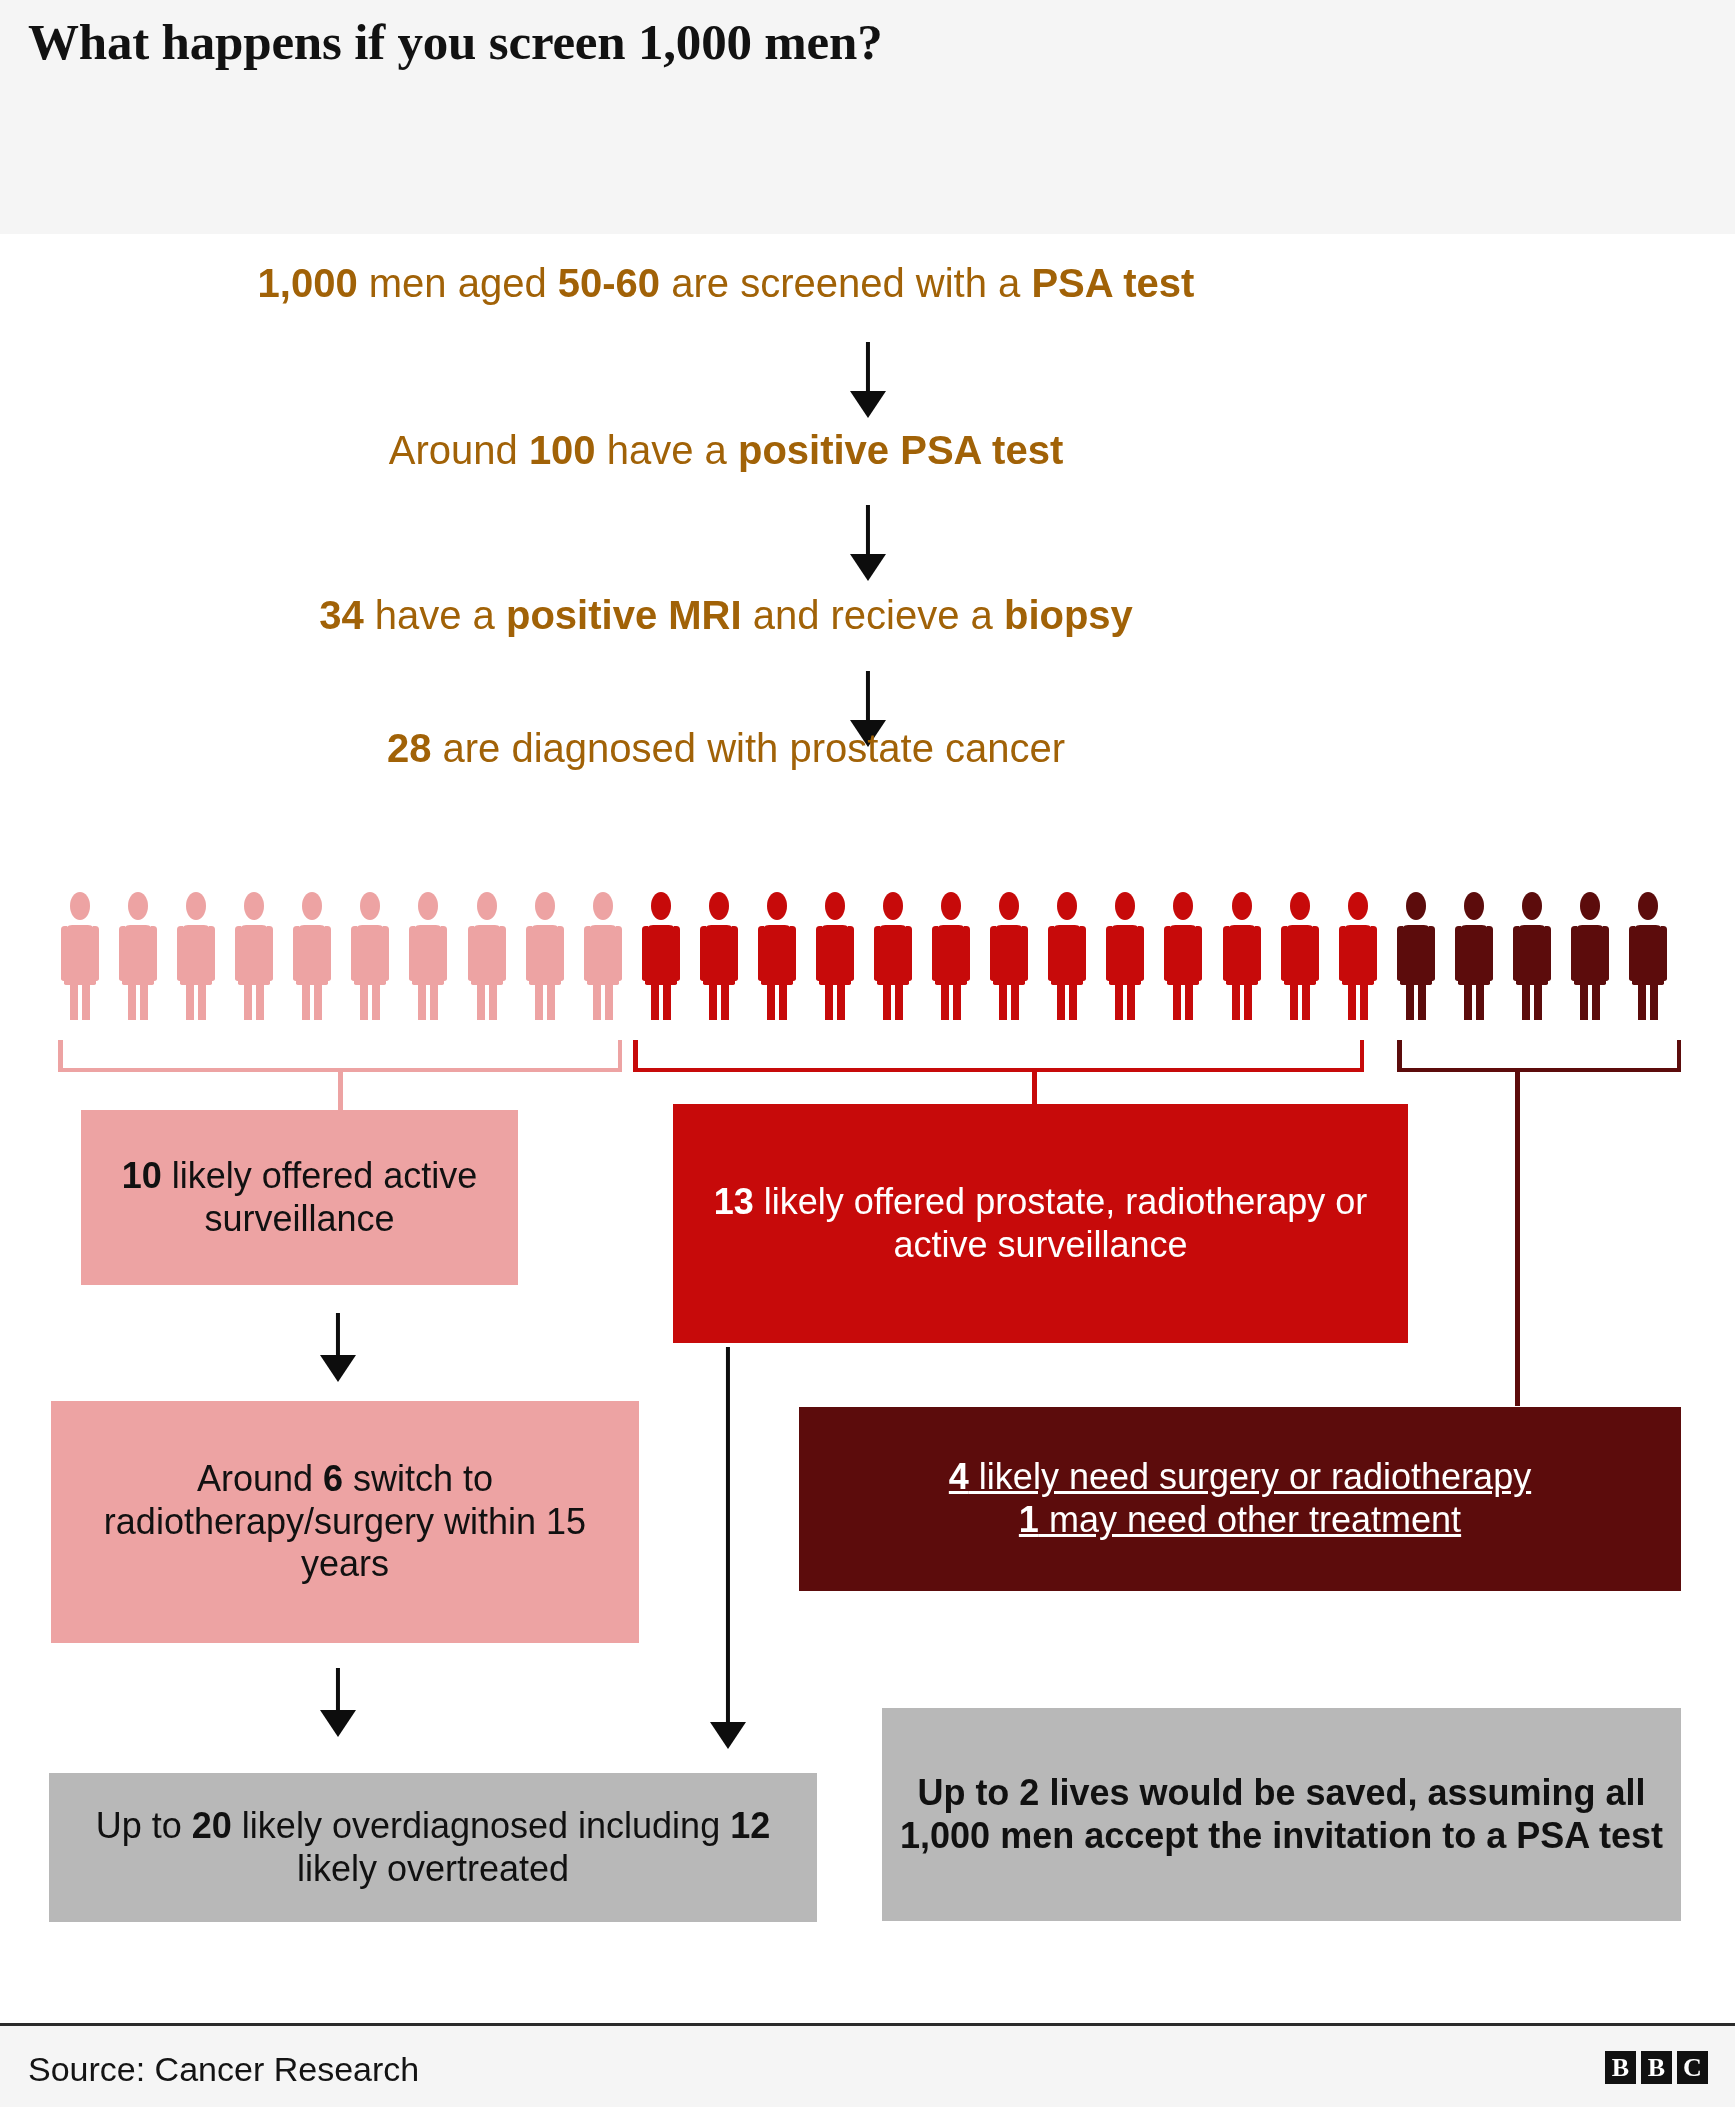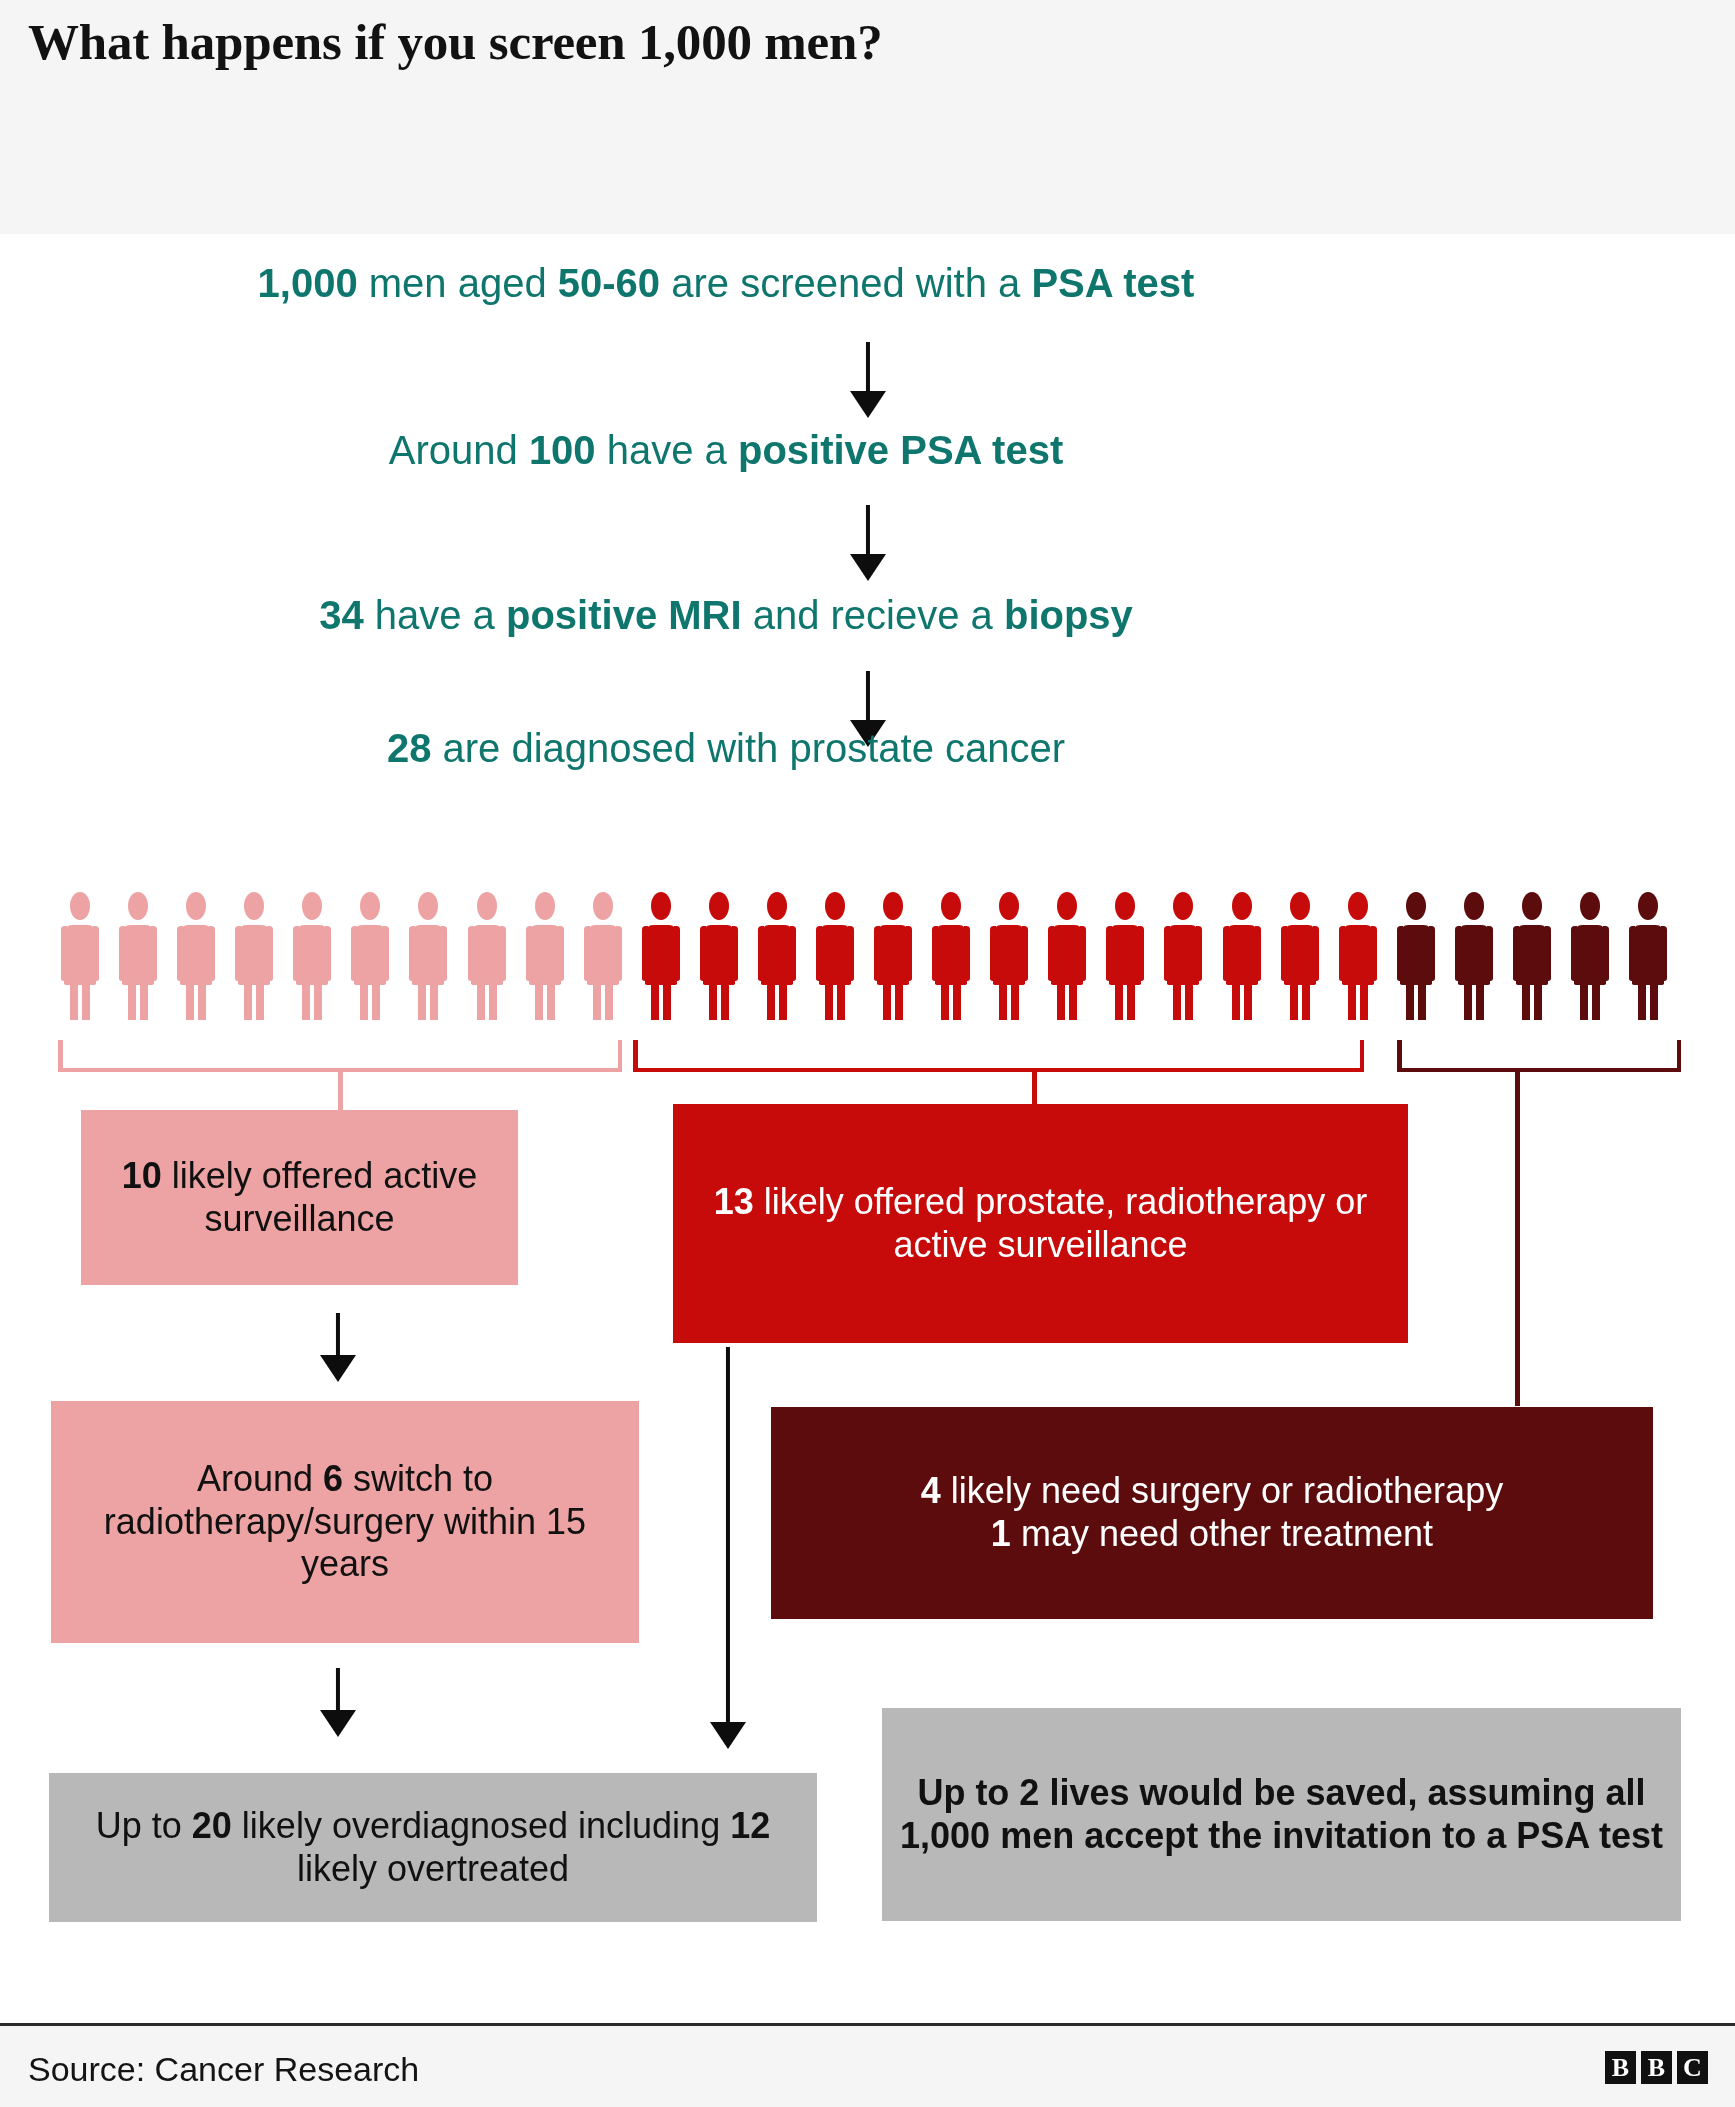--- a/index.html
+++ b/index.html
@@ -35,21 +35,21 @@
     max-width:1582px;
   }
 
   
   .flow-line {
     position:absolute;
     width:1425px;
     text-align:center;
     font-size:40px;
     line-height:1.0;
-    color:#0f766e;
+    color:#a16207;
     white-space:nowrap;
     padding-left:27px;
   }
   .flow-line b { font-weight:bold; }
 
   
   .arrow-black { position:absolute; }
   .arrow-black .shaft {
     position:absolute; left:50%; top:0; transform:translateX(-50%);
     width:4.1px; background:#0d0d0d;
@@ -448,21 +448,21 @@
   <div class="txt">
     <b>13</b><span> likely offered prostate, radiotherapy or active surveillance</span>
   </div>
 </div>
 
 <div class="arrow-black" style="left:694px; top:1347px; width:68px; height:402px;">
   <div class="shaft" style="height:376px;"></div>
     <div class="head"></div>
 </div>
 
-<div class="box maroon" style="left:771px; top:1407px; width:882px; height:212px;">
+<div class="box maroon" style="left:799px; top:1407px; width:882px; height:184px;text-decoration:underline;">
   <div class="txt">
     <div>
       <b>4</b><span> likely need surgery or radiotherapy</span>
     </div>
     <div>
       <b>1</b><span> may need other treatment</span>
     </div>
   </div>
 </div>
 

